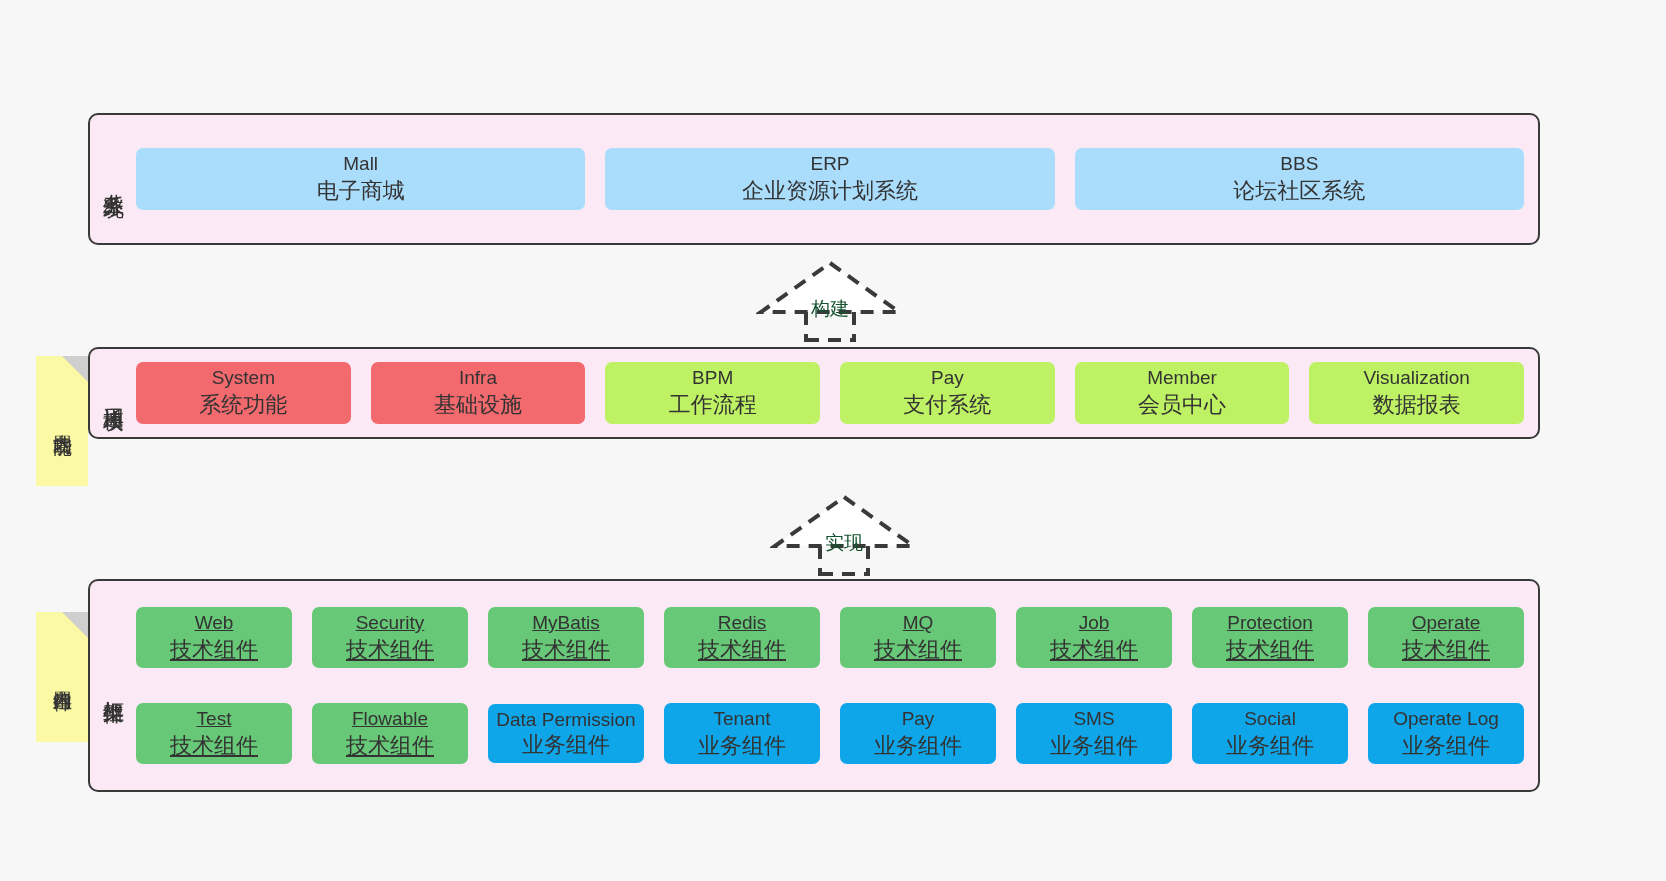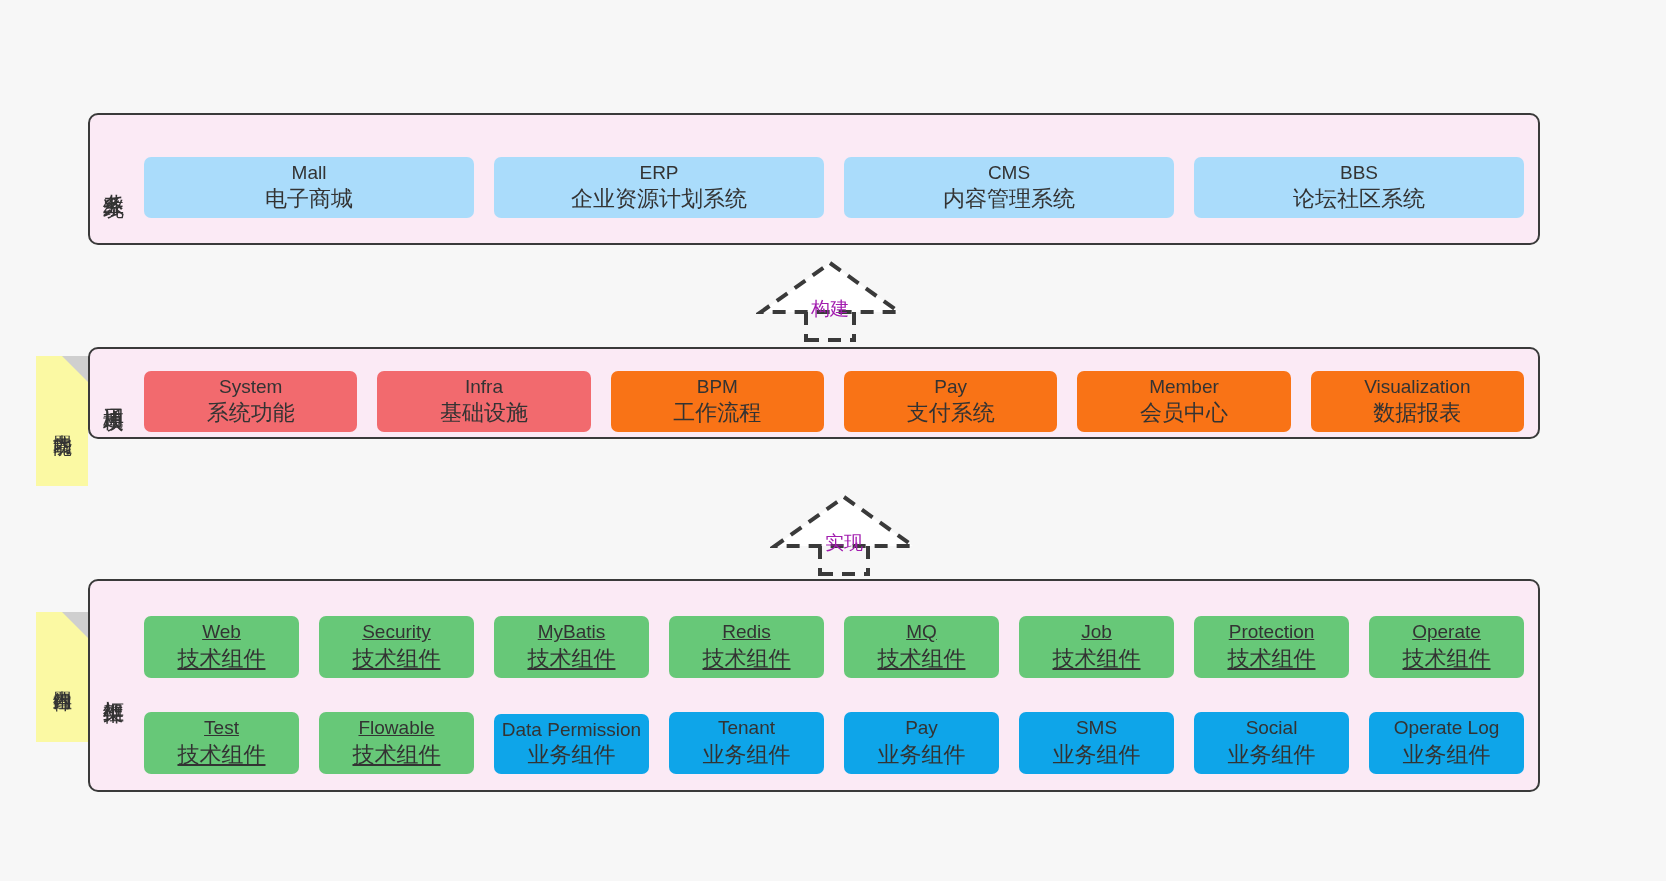--- a/index.html
+++ b/index.html
@@ -48,22 +48,21 @@
     display: flex;
     flex-direction: column;
     justify-content: center;
     gap: 16px;
     padding: 0 14px 0 0;
   }
 
   .row {
     display: flex;
     gap: 20px;
-    align-items: flex-end;
-    margin-left: 8px;
+    align-items: center;
   }
 
   .card {
     flex: 1 1 0;
     border-radius: 7px;
     display: flex;
     flex-direction: column;
     align-items: center;
     justify-content: center;
     text-align: center;
@@ -79,21 +78,21 @@
   .card .cn {
     font-size: 22px;
     color: #333;
     white-space: nowrap;
   }
   .card.wrap .en { white-space: normal; line-height: 1.22; }
 
   
   .c-blue       { background: #aadcfb; }
   .c-red        { background: #f26a6e; }
-  .c-pink       { background: #f97316; }
+  .c-pink       { background: #bef264; }
   .c-green      { background: #67c878; text-decoration: underline; }
   .c-lightgreen { background: #0ea5e9; }
 
   
   .note {
     position: absolute;
     background: #fbf9a3;
     box-sizing: border-box;
     display: flex;
     align-items: center;
@@ -121,45 +120,41 @@
   .arrow {
     position: absolute;
   }
   .arrow svg { display: block; }
   .arrow .arrow-label {
     position: absolute;
     left: 0;
     right: 0;
     text-align: center;
     font-size: 19px;
-    color: #a21caf;
+    color: #14532d;
     background: transparent;
     white-space: nowrap;
   }
 </style>
 </head>
 <body>
 
 <div class="layer" id="layer-business" style="left:88px; top:113px; width:1452px; height:132px;">
   <div class="layer-label">业务系统</div>
   <div class="layer-body">
     <div class="row" style="height:78px;">
       <div class="card c-blue">
         <span class="en">Mall</span>
         <span class="cn">电子商城</span>
       </div>
       <div class="card c-blue">
         <span class="en">ERP</span>
         <span class="cn">企业资源计划系统</span>
       </div>
       <div class="card c-blue">
-        <span class="en">CMS</span>
-        <span class="cn">内容管理系统</span>
-      </div>
-      <div class="card c-blue">
         <span class="en">BBS</span>
         <span class="cn">论坛社区系统</span>
       </div>
     </div>
   </div>
 </div>
 
 <div class="arrow" id="connector-build" style="left:756px; top:258px; width:148px; height:84px;">
   <svg width="148" height="84" viewBox="0 0 148 84">
 

